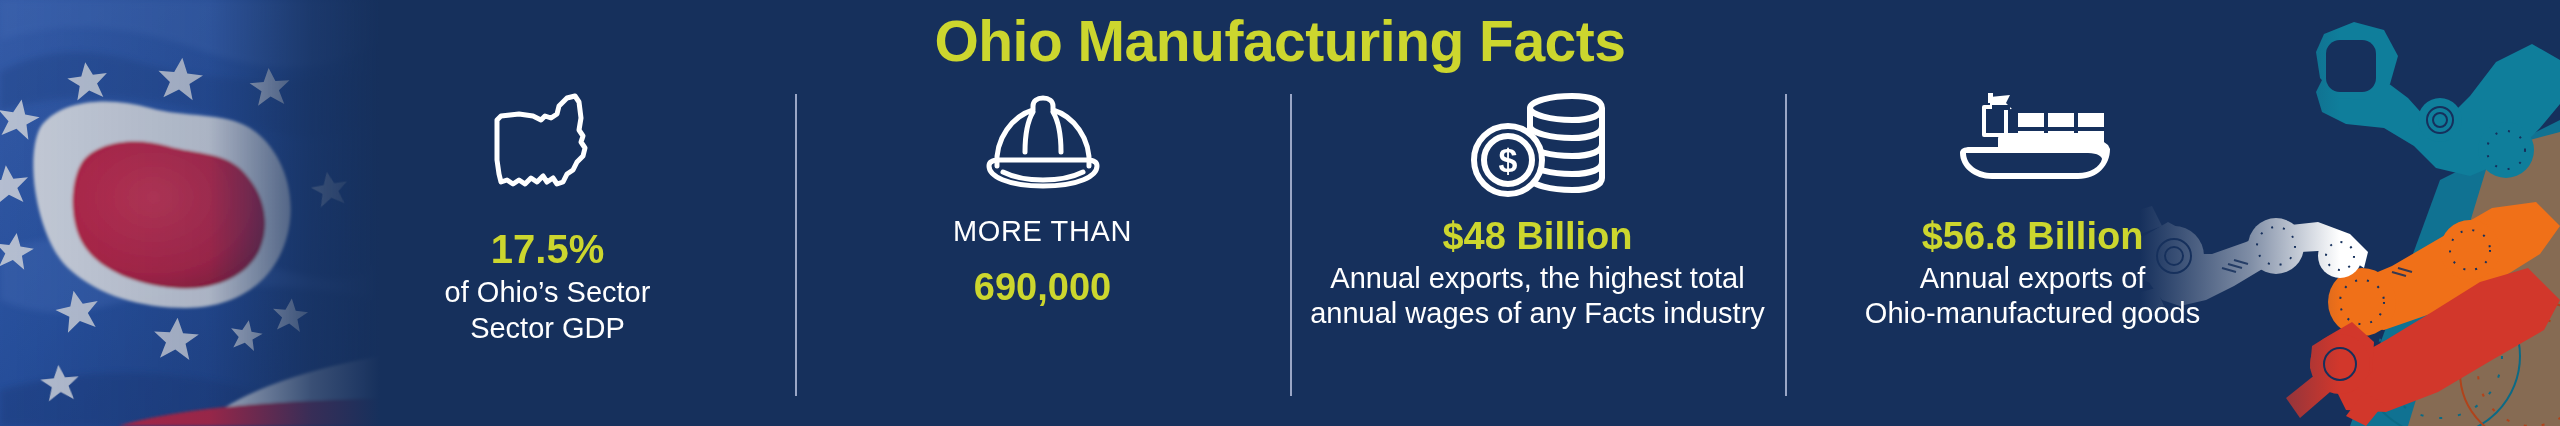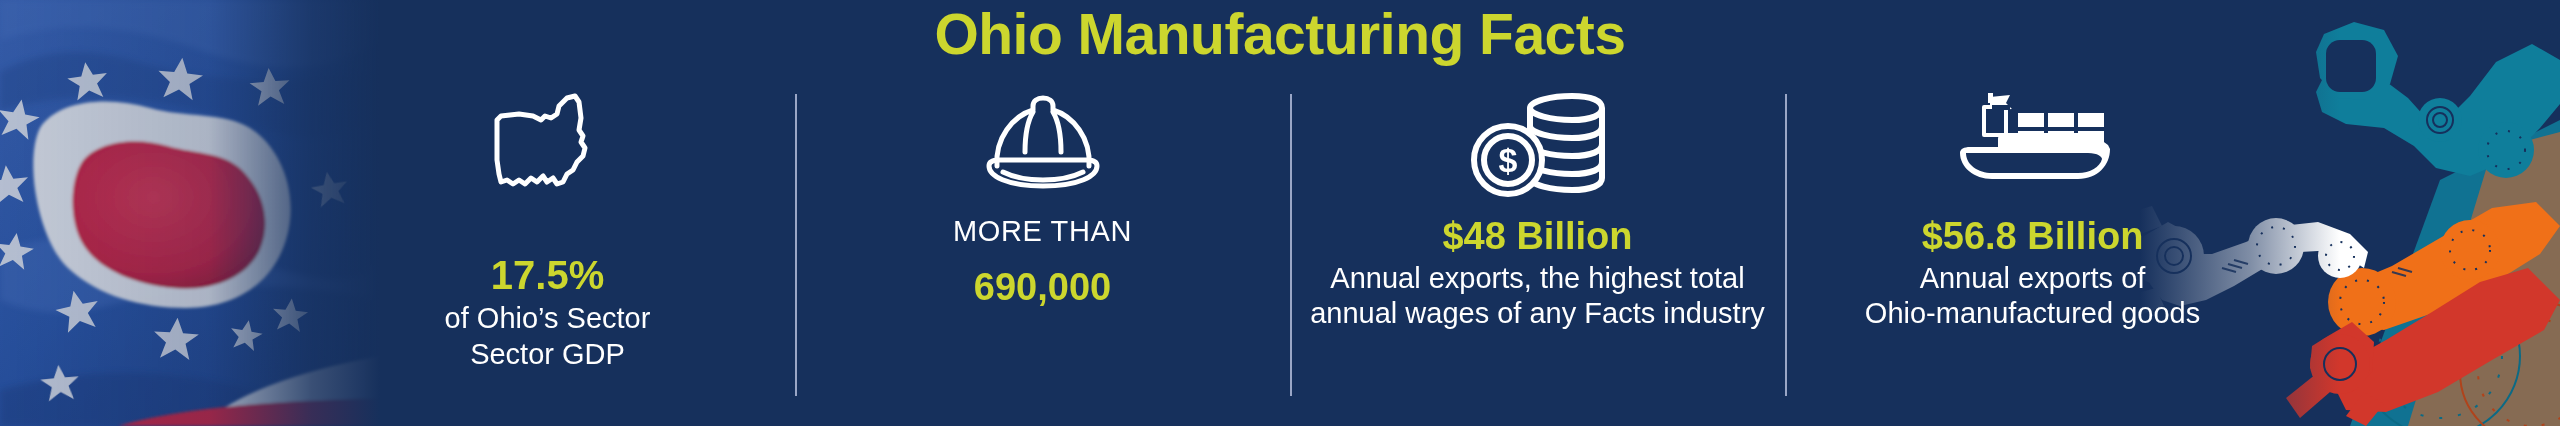--- a/index.html
+++ b/index.html
@@ -48,21 +48,21 @@
     background:linear-gradient(to left,
       rgba(22,48,92,0) 0%,
       rgba(22,48,92,0.55) 45%,
       rgba(22,48,92,1) 100%);
     pointer-events:none;
   }
 
   
   .title {
     position:absolute;
-    left:0; right:0; top:1px;
+    left:0; right:0; top:8px;
     text-align:center;
     font-size:57px;
     font-weight:bold;
     letter-spacing:-0.5px;
     color:#ccd62e;
     z-index:6;
   }
 
   
   .stats {
@@ -112,21 +112,21 @@
   }
   .desc {
     color:#ffffff;
     font-size:29px;
     font-weight:400;
     line-height:1.22;
   }
 
   
   .stat.col1 .stat-icon { margin-bottom:26px; }
-  .stat.col1 .big { font-size:40px;margin-top:26px; }
+  .stat.col1 .big { font-size:40px; }
 </style>
 </head>
 <body>
 
 <div class="banner">
 
   <div class="flag-art">
     <svg width="380" height="426" viewBox="0 0 380 426">
       <defs>
         <linearGradient id="flagBlue" x1="0" y1="0" x2="1" y2="1">

